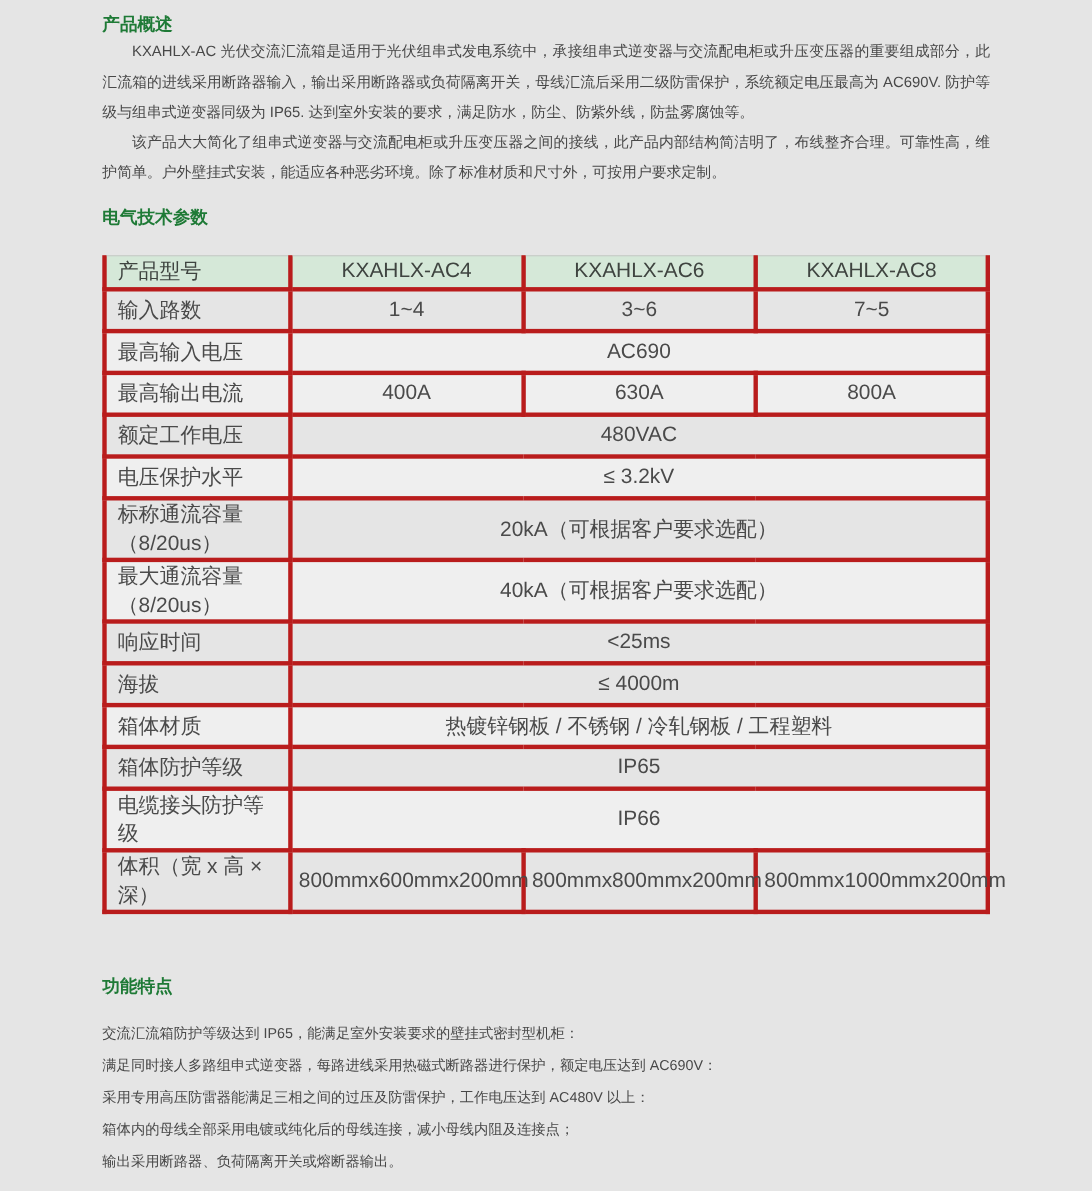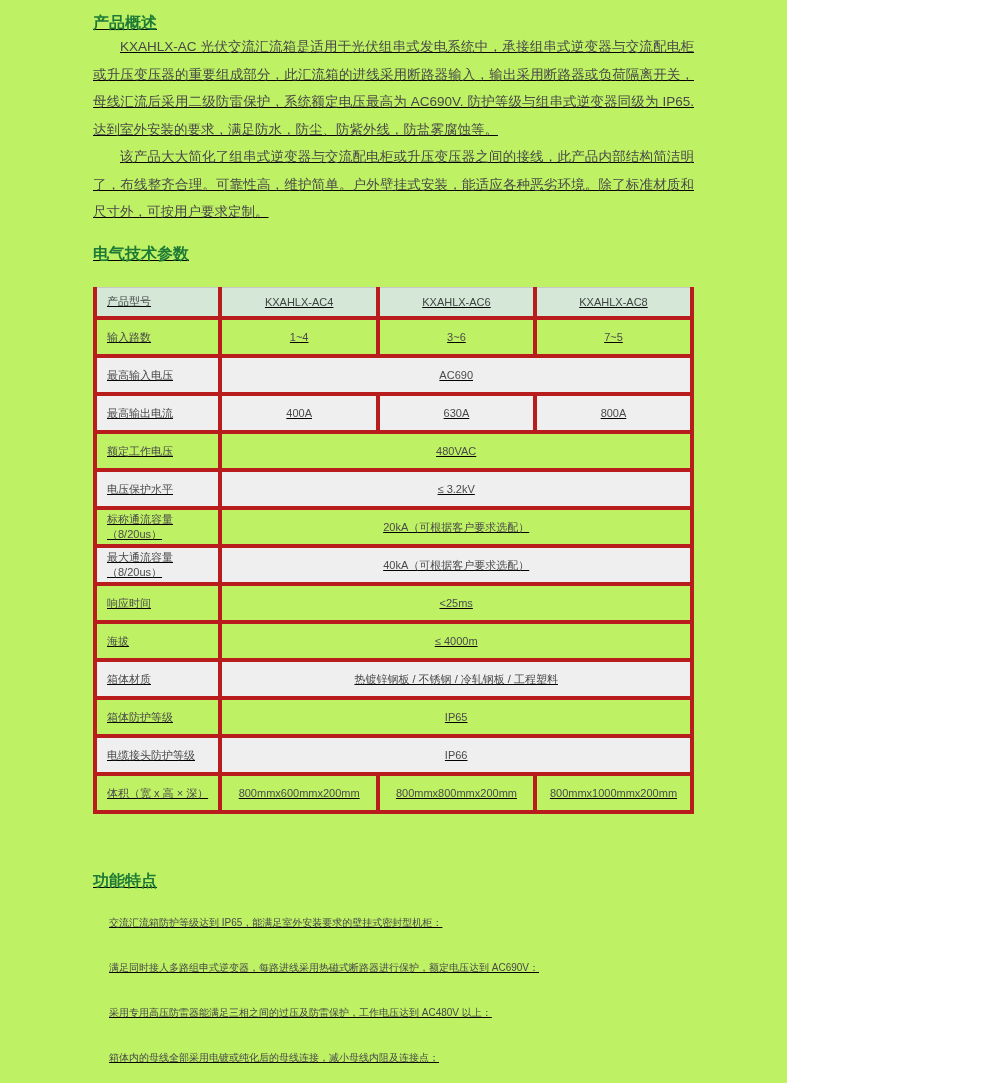--- a/index.html
+++ b/index.html
@@ -3,26 +3,25 @@
 <meta charset="utf-8">
 <style>
   * { box-sizing: border-box; }
   html, body {
     margin: 0;
     padding: 0;
     background: #ffffff;
     font-family: "Liberation Sans", "DejaVu Sans", sans-serif;
   }
   .page {
-    width: 787px;
+    width: 993px;
     height: 1083px;
-    background: #bef264;
+    background: #e5e5e5;
     overflow: hidden;
     position: relative;
-    text-decoration: underline;
   }
   .content {
     padding: 13px 93px 0 93px;
   }
   .section-title {
     color: #1e7a36;
     font-size: 16px;
     font-weight: bold;
     line-height: 20px;
     margin: 0;
@@ -37,21 +36,21 @@
     margin: 0;
     text-indent: 2em;
     text-align: justify;
   }
   .para-first { }
   table.params {
     width: 100%;
     border-collapse: collapse;
     table-layout: fixed;
     margin-top: 23px;
-    font-size: 11px;
+    font-size: 19px;
     color: #4a4a4a;
   }
   table.params th,
   table.params td {
     border: 4px solid #b91c1c;
     padding: 0 6px;
     text-align: center;
     vertical-align: middle;
   }
   table.params thead th {
@@ -65,24 +64,24 @@
   table.params td.label-cell {
     text-align: left;
     padding-left: 10px;
   }
   table.params td { height: 38px; }
   table.params tr.alt { background: #efefef; }
   .features-list {
     margin-top: 17px;
   }
   .feature-item {
-    font-size: 10px;
+    font-size: 13px;
     color: #484848;
     line-height: 29px;
-    margin: 16px;
+    margin: 0;
   }
 </style>
 </head>
 <body>
 
 <div class="page">
   <div class="content">
 
     <section>
       <h2 class="section-title title-overview">产品概述</h2>

